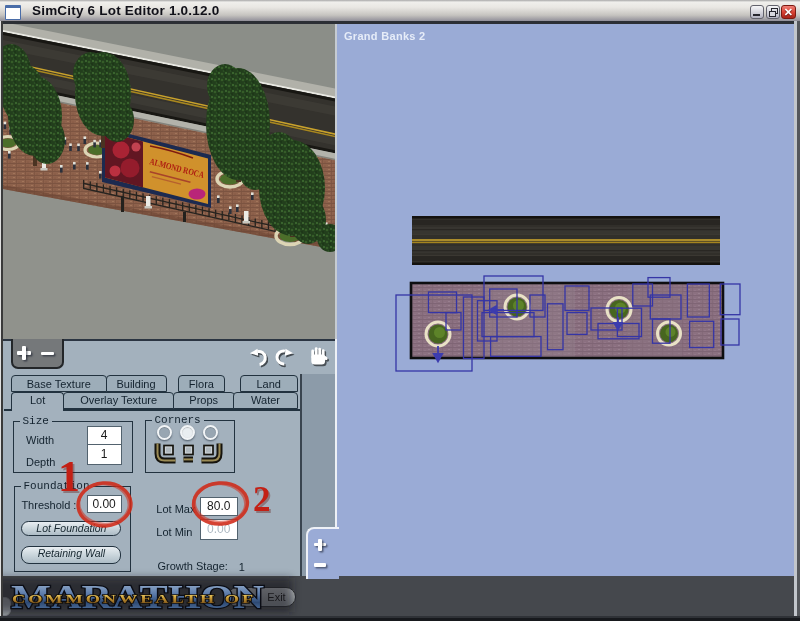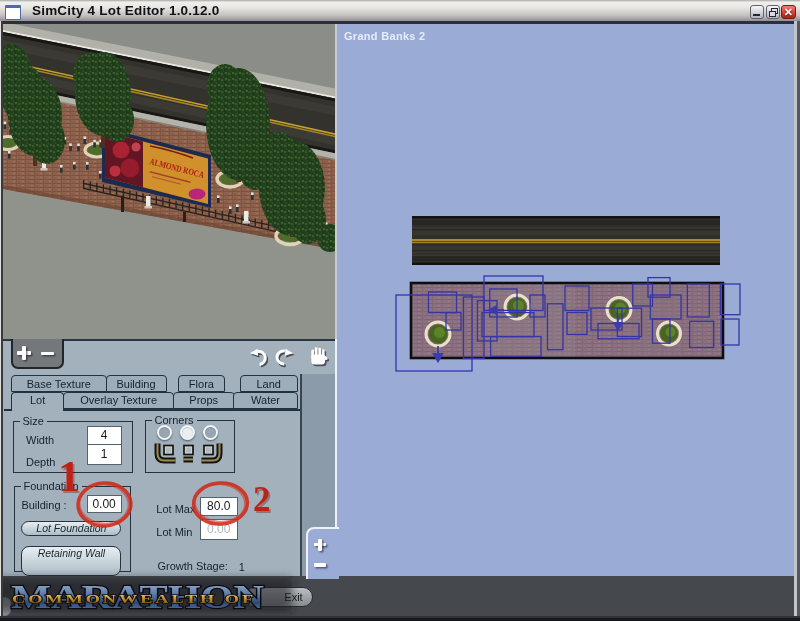--- a/index.html
+++ b/index.html
@@ -33,33 +33,33 @@
   .wplus,.wminus{position:absolute;background:#fff;box-shadow:1.5px 1.5px 1.5px rgba(20,25,40,0.55);border-radius:1px}
   
   #view3d{left:3px;top:23.5px;width:331.5px;height:552.5px;background:#8d908a;overflow:hidden}
   
   #tpanel{left:3px;top:339px;width:331.5px;height:237px;background:#a3b1bd;border-top:2px solid #2b3542;}
   #tstrip{position:absolute;right:0;top:33px;width:33px;height:204px;background:#8c9ba9;border-left:2px solid #39444f}
   #gtab{position:absolute;left:8px;top:-2px;width:49px;height:28px;background:#75787a;
         border:2px solid #232629;border-top:none;border-bottom-left-radius:7px;border-bottom-right-radius:7px;}
   .tab{position:absolute;box-sizing:border-box;border:1.5px solid #22323f;background:#9dadb9;
        font-size:11px;color:#13222e;text-align:center;border-top-left-radius:4px;border-top-right-radius:4px;}
-  .gbox{position:absolute;box-sizing:border-box;border:1.5px solid #22323f;}
+  .gbox{position:absolute;box-sizing:border-box;border:1.5px solid #22323f;font-family:Liberation Mono, monospace;}
   .glab{position:absolute;top:-7px;left:6px;background:#a3b1bd;padding:0 3px;font-size:11px;color:#13222e;}
   .fld{position:absolute;box-sizing:border-box;background:#fff;border:1px solid #52626e;
        font-size:12px;color:#1a1a1a;text-align:center;}
   .lbl{position:absolute;font-size:11px;color:#13222e;}
   .pbtn{position:absolute;box-sizing:border-box;border:1.5px solid #22323f;border-radius:8px;
         background:linear-gradient(180deg,#e9eef2 0%,#cdd8de 45%,#adbcc6 100%);
         font-size:10.5px;color:#16262f;text-align:center;font-style:italic;}
   .radio{position:absolute;width:11px;height:11px;border-radius:50%;background:#98a6b2;
          border:2.7px solid #f2f5f7;box-shadow:0 1.2px 1.8px rgba(30,40,55,0.55), inset 0 0.5px 1px rgba(0,0,0,0.35);}
   
   #bbar{left:0;top:576px;width:800px;height:45px;background:#45484d;}
-  #exitbtn{left:244px;top:587px;width:69px;height:20px;border-radius:10px;border:1px solid #2a2d30;
+  #exitbtn{left:227px;top:587px;width:69px;height:20px;border-radius:10px;border:1px solid #2a2d30;
     background:linear-gradient(180deg,#bcc0c4 0%,#9da2a7 55%,#868c92 100%);
     font-size:11px;color:#1b1b1b;line-height:19px;text-align:center;padding-left:30px;box-sizing:border-box}
   #lbtn{left:-7px;top:597px;width:16px;height:17px;border-radius:6px;border:1.5px solid #83878c;background:#9aa0a6}
 </style>
 </head>
 <body>
 
   <div class="abs" id="view3d">
   <svg width="332" height="553" viewBox="0 0 332 553" xmlns="http://www.w3.org/2000/svg">
     <defs>
@@ -415,24 +415,24 @@
     <div class="gbox" style="left:141.5px;top:79px;width:90px;height:53px">
       <span class="glab">Corners</span>
     </div>
     <div class="radio" style="left:154.3px;top:84.3px"></div>
     <div class="radio" style="left:176.6px;top:84.3px;background:#e9eef1"></div>
     <div class="radio" style="left:199.8px;top:84.3px"></div>
 
     <div class="gbox" style="left:10.5px;top:145px;width:117px;height:86px">
       <span class="glab">Foundation</span>
     </div>
-    <div class="lbl" style="left:18.4px;top:158px">Building :</div>
+    <div class="lbl" style="left:18.4px;top:158px">Threshold :</div>
     <div class="fld" style="left:83.6px;top:153.6px;width:35px;height:18px;line-height:16.5px">0.00</div>
     <div class="pbtn" style="left:18.4px;top:179.5px;width:100px;height:15.8px;line-height:13.5px">Lot Foundation</div>
-    <div class="pbtn" style="left:18.4px;top:205.4px;width:100px;height:30px;line-height:12.5px">Retaining Wall</div>
+    <div class="pbtn" style="left:18.4px;top:205.4px;width:100px;height:18px;line-height:12.5px">Retaining Wall</div>
 
     <div class="lbl" style="left:153.3px;top:161.5px">Lot Max</div>
     <div class="lbl" style="left:153.3px;top:185.3px">Lot Min</div>
     <div class="fld" style="left:197px;top:156px;width:37.5px;height:18.5px;line-height:17px">80.0</div>
     <div class="fld" style="left:197px;top:177.8px;width:37.5px;height:21px;line-height:19px;color:#aeb9c2">0.00</div>
 
     <div class="lbl" style="left:154.5px;top:219px">Growth Stage:</div>
     <div class="lbl" style="left:235.8px;top:219.5px">1</div>
 
     <svg style="position:absolute;left:0;top:0;z-index:5" width="331.5" height="235" viewBox="3 341 331.5 235" xmlns="http://www.w3.org/2000/svg">
@@ -538,21 +538,21 @@
       </defs>
       <rect x="-8" y="578" width="300" height="34" fill="#15171d" opacity="0.55" filter="url(#wblur)"></rect>
       <text x="11" y="608" textLength="253" lengthAdjust="spacingAndGlyphs" font-family="'Liberation Serif',serif" font-weight="bold" font-size="34.5" fill="url(#mgrad)" stroke="#0a0c14" stroke-width="2.4" paint-order="stroke" style="paint-order:stroke">MARATHON</text>
       <text x="12" y="603" textLength="244" lengthAdjust="spacingAndGlyphs" font-family="'Liberation Serif',serif" font-weight="bold" font-size="12.5" fill="url(#ggrad)" stroke="#17110a" stroke-width="1.7" paint-order="stroke" style="paint-order:stroke" letter-spacing="2">COMMONWEALTH OF</text>
     </svg>
   </div>
 
   <div class="abs" id="titlebar"></div>
   <div class="abs" id="tsep"></div>
   <div class="abs" id="wicon"></div>
-  <div class="abs" id="wtitle">SimCity 4 Lot Editor 1.0.12.0</div>
+  <div class="abs" id="wtitle">SimCity 6 Lot Editor 1.0.12.0</div>
   <div class="abs tbtn" id="btnmin">
     <div class="g"></div>
   </div>
   <div class="abs tbtn" id="btnres">
     <div class="g1"></div>
     <div class="g2"></div>
   </div>
   <div class="abs tbtn" id="btnclose">
     <div class="x">✕</div>
   </div>

